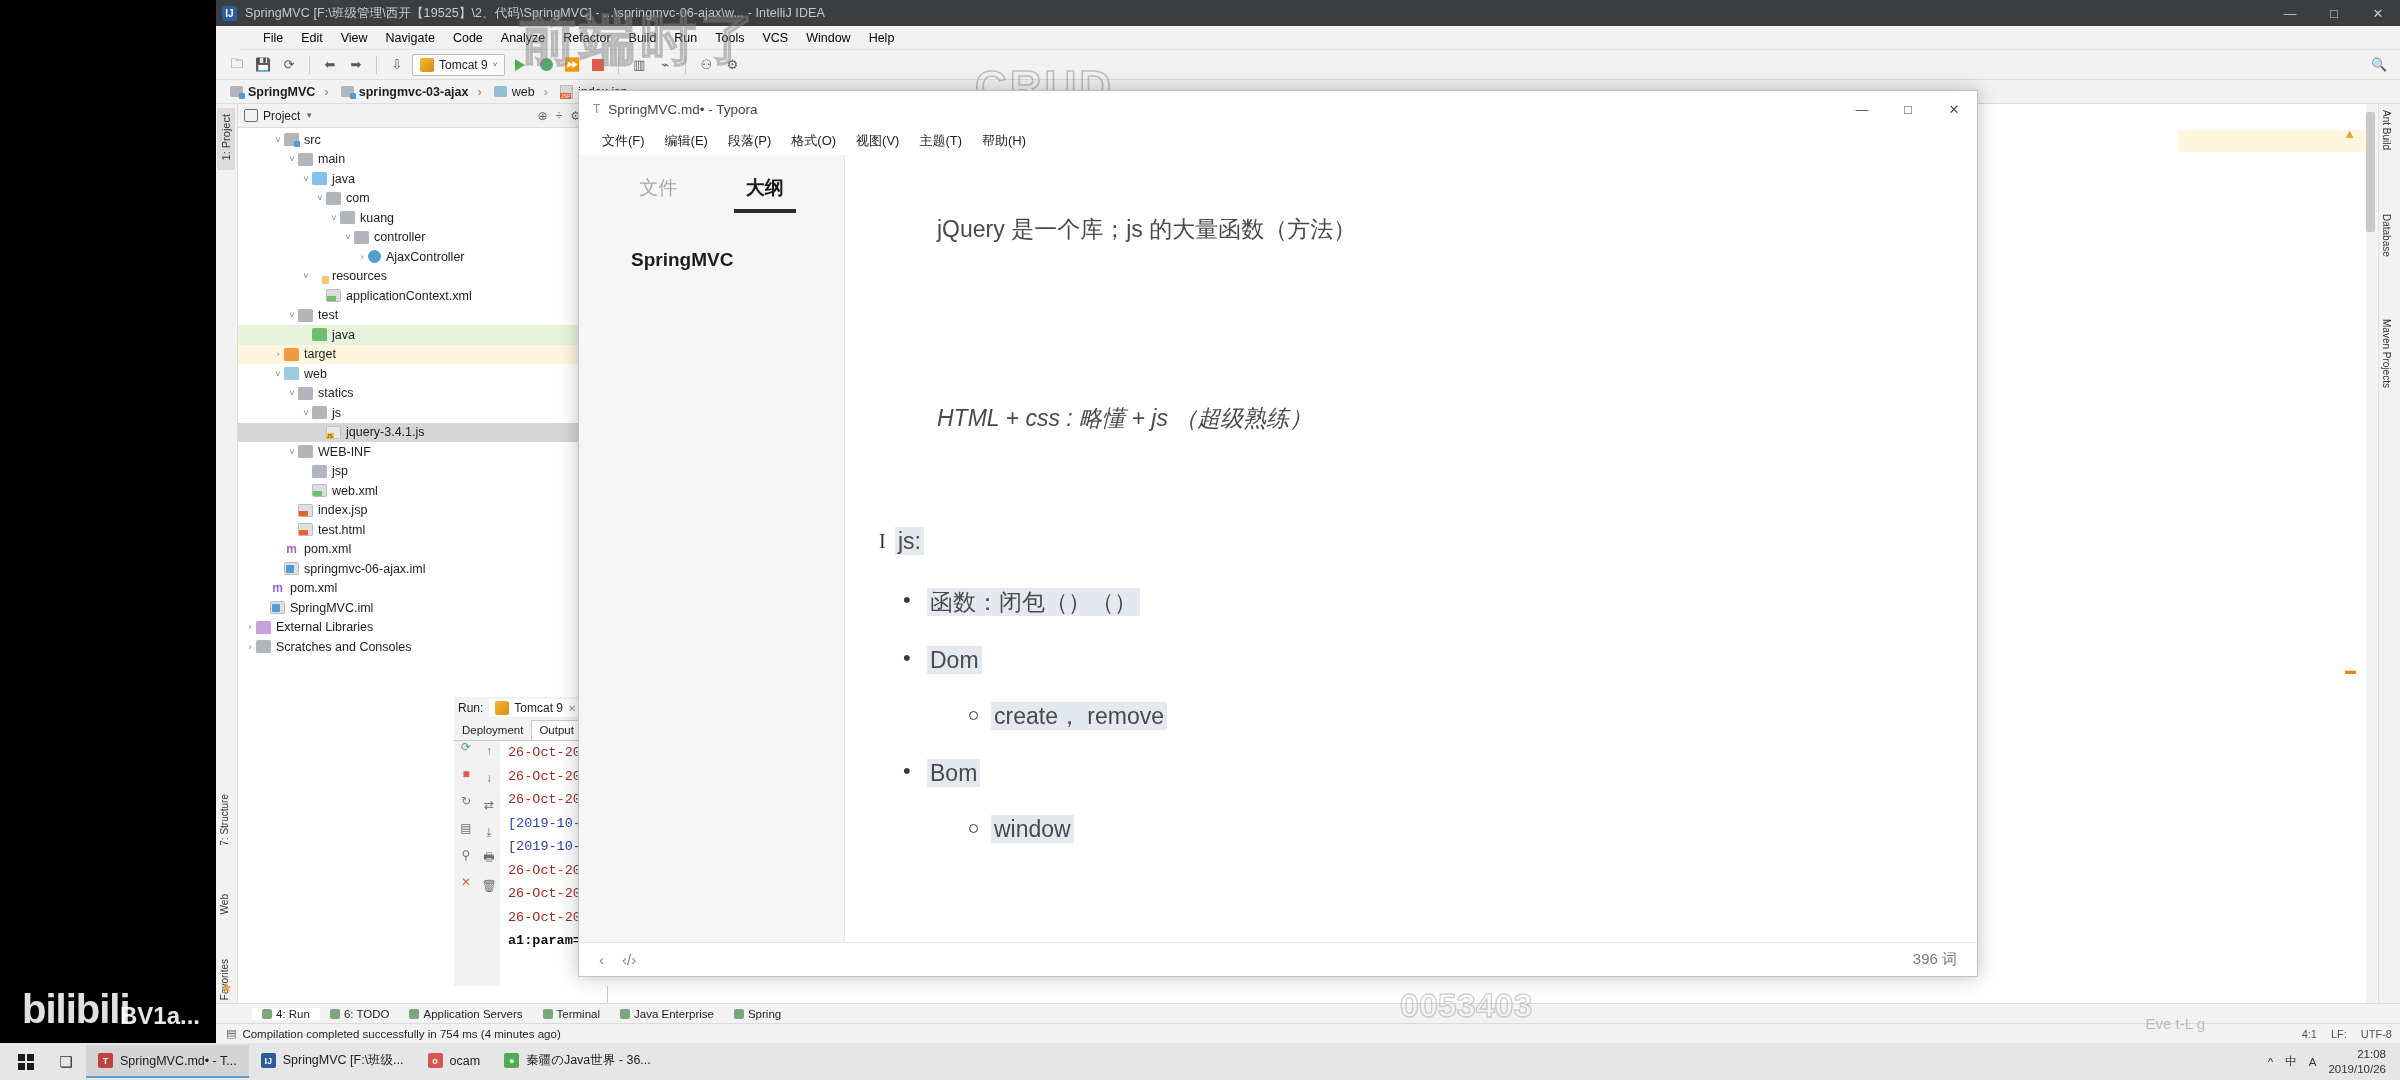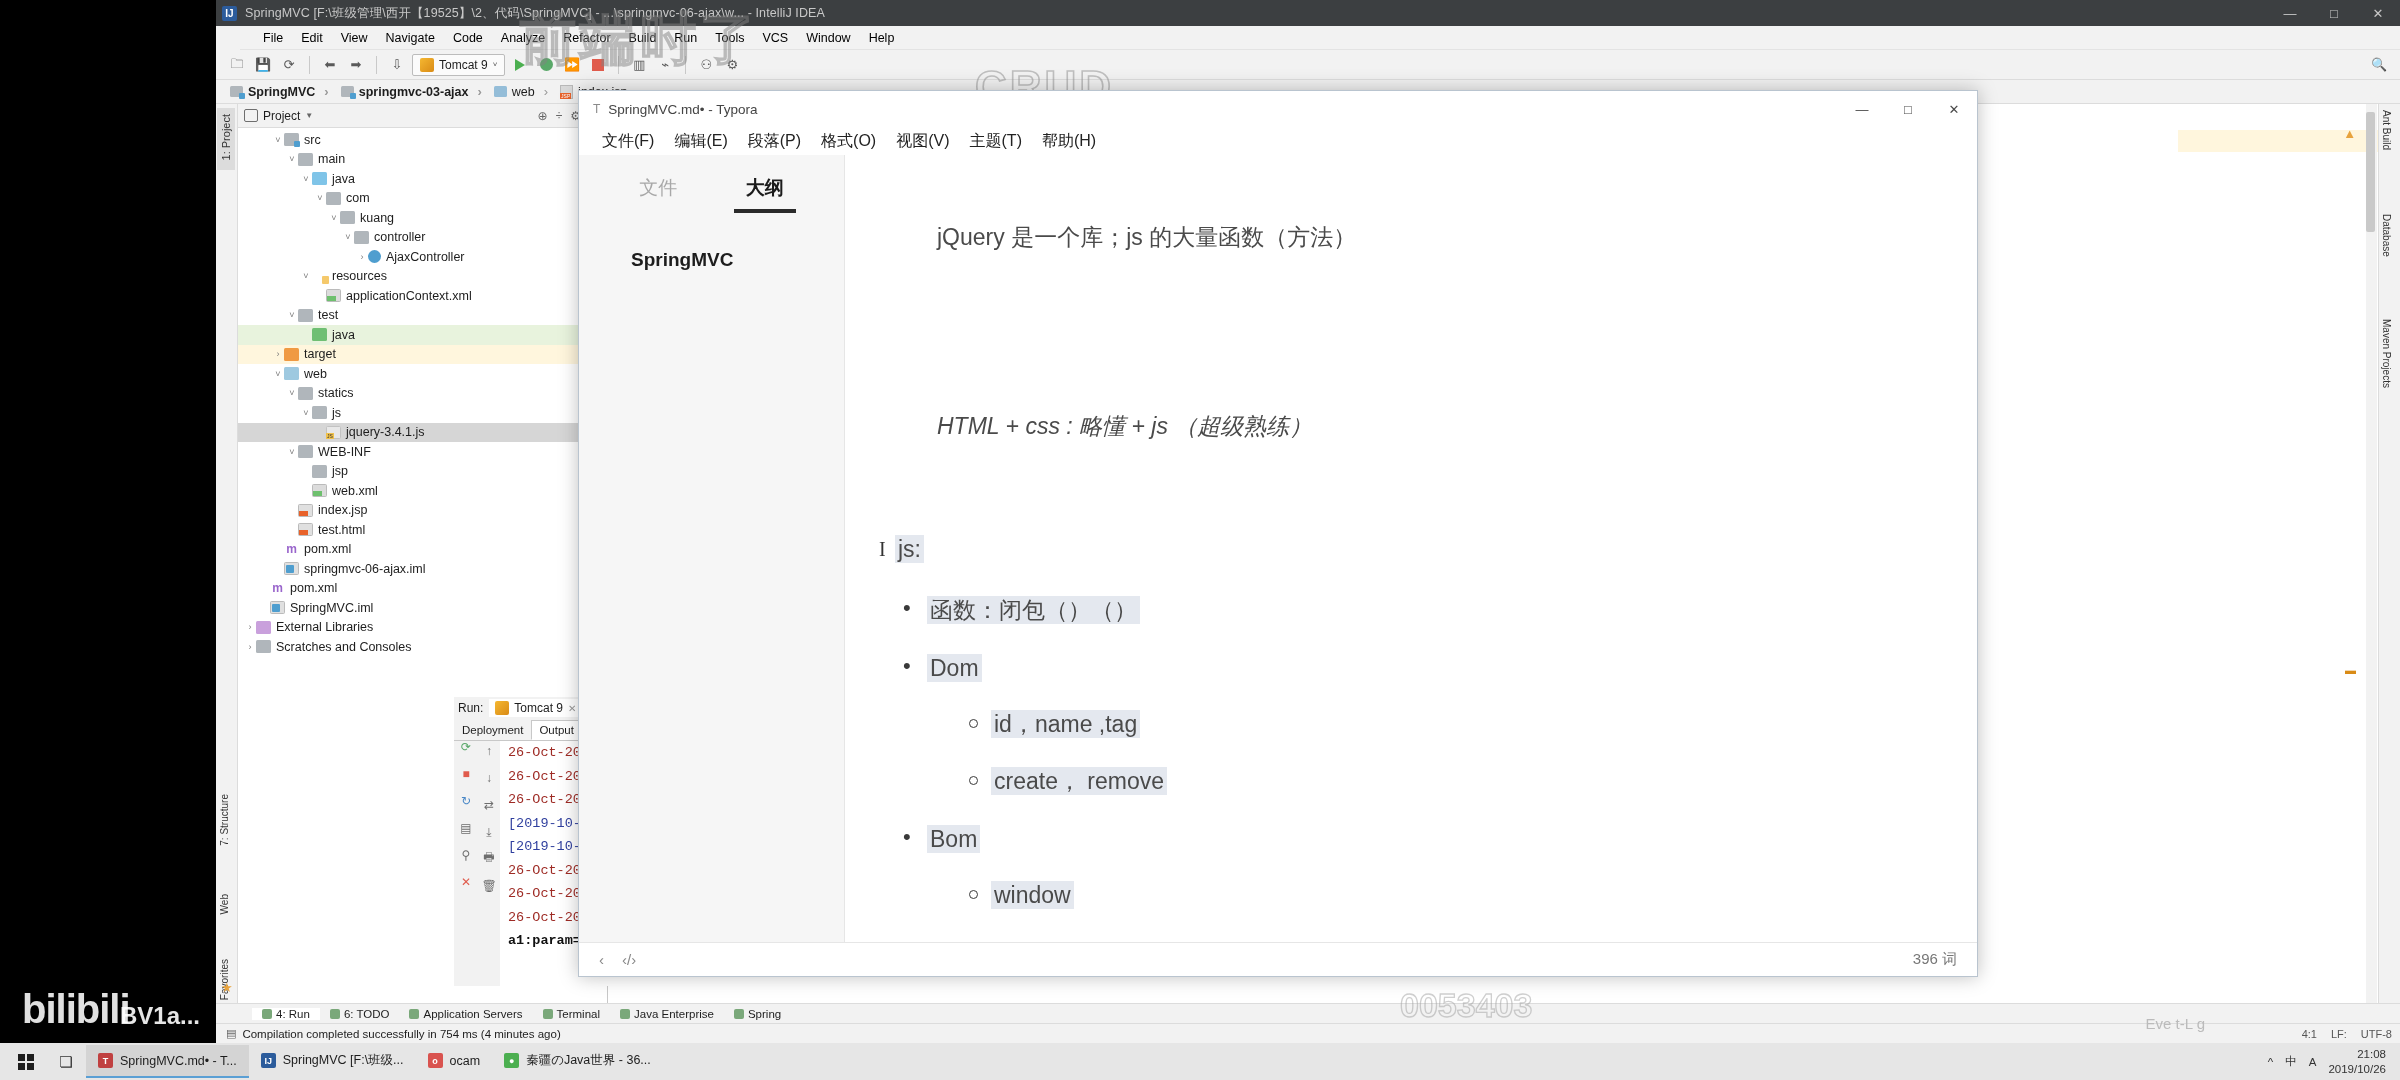--- a/index.html
+++ b/index.html
@@ -190,36 +190,36 @@
   }
   .ty-titlebar {
     height:36px; display:flex; align-items:center; padding-left:14px;
     font-size:13.5px; color:#444; background:#fff; position:relative;
   }
   .ty-ticon { font-size:12px; color:#8a8a8a; margin-right:8px; }
   .ty-winbtns { position:absolute; right:0; top:0; height:36px; display:flex;}
   .ty-winbtns div { width:46px; height:36px; display:flex; align-items:center; justify-content:center; color:#4a4a4a; font-size:13px;}
   .ty-menubar {
     height:28px; display:flex; align-items:center; padding-left:14px; gap:2px;
-    font-size:16px; color:#222; background:#fff;
+    font-size:13px; color:#222; background:#fff;
   }
   .ty-menubar span { padding:3px 9px; }
   .ty-main { flex:1; display:flex; overflow:hidden; }
   .ty-sidebar { width:266px; background:#f6f6f6; border-right:1px solid #e6e6e6; padding-top:20px;}
   .ty-tabs { display:flex; justify-content:space-around; padding:0 26px;font-family:Liberation Mono, monospace; }
   .ty-tab { font-size:19px; color:#a8a8a8; padding-bottom:12px; position:relative; }
   .ty-tab.active { color:#1b1b1b; font-weight:bold; }
   .ty-tab.active::after {
     content:""; position:absolute; left:-12px; right:-12px; bottom:0; height:4px; background:#2b2b2b;
   }
   .ty-outline { padding:36px 0 0 52px; }
   .ty-outline .o1 { font-size:19px; font-weight:bold; color:#1d1d1d; }
   .ty-content { flex:1; background:#fff; padding:44px 90px 0 48px; overflow:hidden; position:relative;}
   .doc-p { font-size:23px; color:#4a4a4a; line-height:1.6; }
-  .doc-p.p1 { margin-top:20px; margin-left:44px;}
+  .doc-p.p1 { margin-top:12px; margin-left:44px;}
   .doc-p.p2 { margin-top:152px; margin-left:44px;font-style:italic;}
   .doc-p.p3 { margin-top:86px; margin-left:2px;}
   .hl { background:#e4e8ef; padding:1px 3px; }
   .doc-ul { margin-top:26px; list-style:none; }
   .doc-ul li { font-size:23px; color:#4a4a4a; line-height:1.55; margin-bottom:22px; position:relative; padding-left:34px;}
   .doc-ul li::before { content:"•"; position:absolute; left:10px; top:-2px; font-size:22px; color:#3a3a3a;}
   .doc-ul-2 { list-style:none; margin-top:20px; margin-left:30px;}
   .doc-ul-2 li { font-size:23px; color:#4a4a4a; line-height:1.55; margin-bottom:22px; position:relative; padding-left:34px;}
   .doc-ul-2 li::before {
     content:""; position:absolute; left:12px; top:12px; width:7px; height:7px;
@@ -671,23 +671,20 @@
         </div>
 
         <ul class="doc-ul">
           <li>
             <span class="hl">函数：闭包（）（）</span>
           </li>
           <li>
             <span class="hl">Dom</span>
             <ul class="doc-ul-2">
               <li>
-                <span class="hl">id，name ,tag</span>
-              </li>
-              <li>
                 <span class="hl">create， remove</span>
               </li>
             </ul>
           </li>
           <li>
             <span class="hl">Bom</span>
             <ul class="doc-ul-2">
               <li>
                 <span class="hl">window</span>
               </li>

